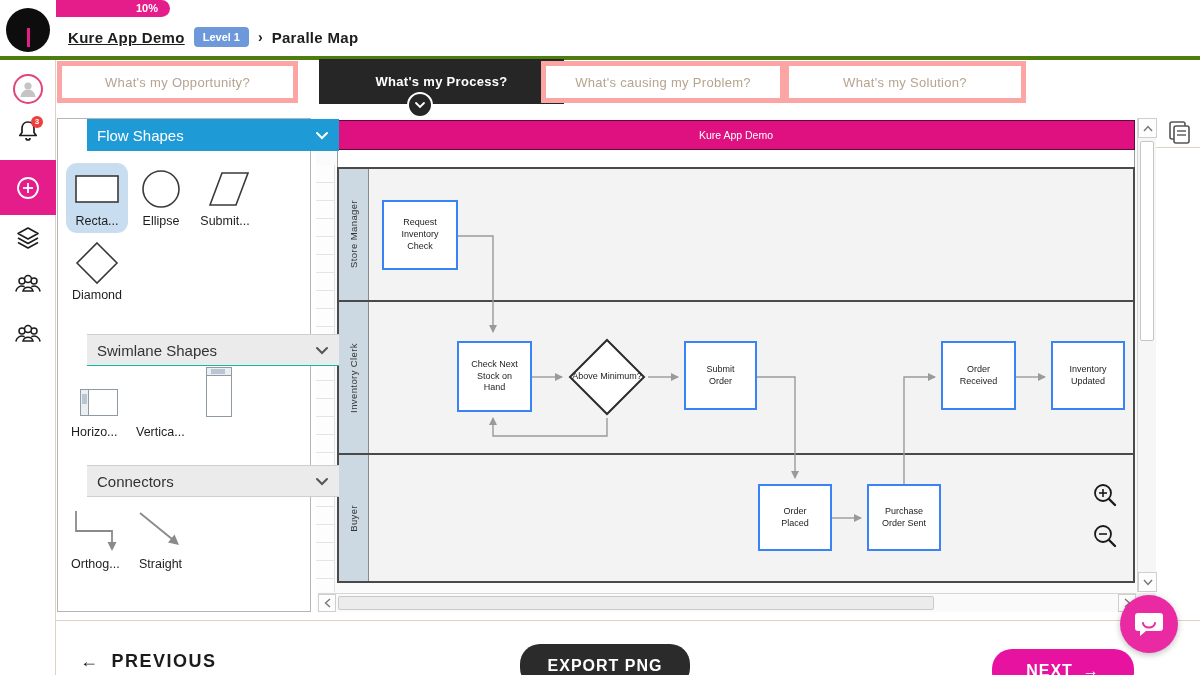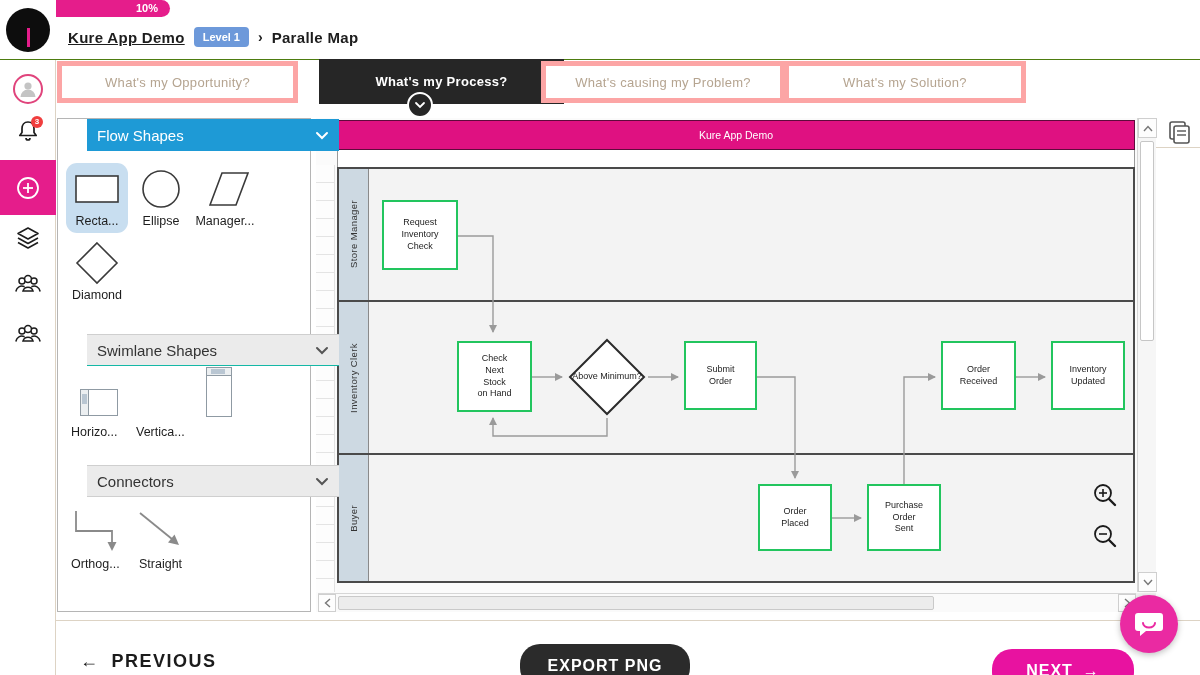--- a/index.html
+++ b/index.html
@@ -1,21 +1,21 @@
 <!DOCTYPE html>
 <html><head>
 <meta charset="utf-8">
 <style>
   * { margin:0; padding:0; box-sizing:border-box; }
   html,body { width:1200px; height:675px; overflow:hidden; background:#fff;
     font-family:"Liberation Sans", sans-serif; }
 
   
   #header { position:absolute; left:0; top:0; width:1200px; height:60px; background:#fff;
-    border-bottom:1px solid #4d7c0f; z-index:30; }
+    border-bottom:4px solid #4d7c0f; z-index:30; }
   #progress-bar { position:absolute; left:56px; top:0; width:114px; height:17px;
     background:#e51d8b; border-radius:0 9px 9px 0; color:#fff; font-size:11px; font-weight:bold;
     text-align:right; line-height:17px; padding-right:12px; }
   #logo { position:absolute; left:6px; top:8px; width:44px; height:44px; border-radius:50%;
     background:#0d0d0d; }
   #logo .stem { position:absolute; left:21px; top:20px; width:3px; height:19px; background:#e51d8b; }
   #breadcrumb { position:absolute; left:68px; top:25px; height:24px; display:flex;
     align-items:center; gap:9px; }
   #project-name { font-size:15px; font-weight:bold; color:#1d1d1d; text-decoration:underline; letter-spacing:.3px; }
   #level-badge { background:#6d99da; color:#fff; font-size:11px; font-weight:bold;
@@ -90,23 +90,23 @@
     border-left:1px solid #9a9a9a; border-right:1px solid #9a9a9a; }
   #lanes { position:absolute; left:21px; top:49px; width:798px; height:416px; border:2px solid #4a4a4a; }
   .lane { position:relative; display:flex; border-bottom:2px solid #4a4a4a; }
   .lane:last-child { border-bottom:none; }
   .lane-label { width:30px; background:#cdd9e2; border-right:1px solid #8a8a8a; display:flex;
     align-items:center; justify-content:center; cursor:pointer; }
   .lane-label span { writing-mode:vertical-rl; transform:rotate(180deg); font-size:9.5px; color:#333; letter-spacing:.4px; }
   .lane-body { flex:1; background:#f3f3f3; }
   #lane-0 { height:133px; } #lane-1 { height:153px; } #lane-2 { height:126px; }
 
-  .node { position:absolute; background:#fff; border:2px solid #22c55e; display:flex; align-items:center;
+  .node { position:absolute; background:#fff; border:2px solid #3b82f6; display:flex; align-items:center;
     justify-content:center; text-align:center; font-size:9px; line-height:1.3; color:#1d1d1d;
-    padding:18px; cursor:move; z-index:5; }
+    padding:12px; cursor:move; z-index:5; }
   #node-0 { left:66px;  top:82px;  width:76px; height:70px; }
   #node-1 { left:141px; top:223px; width:75px; height:71px; }
   #node-3 { left:368px; top:223px; width:73px; height:69px; }
   #node-4 { left:625px; top:223px; width:75px; height:69px; }
   #node-5 { left:735px; top:223px; width:74px; height:69px; }
   #node-6 { left:442px; top:366px; width:74px; height:67px; }
   #node-7 { left:551px; top:366px; width:74px; height:67px; }
   #node-2 { position:absolute; left:252px; top:220px; width:78px; height:78px; cursor:move; z-index:5; }
   #node-2 .dtext { position:absolute; inset:0; display:flex; align-items:center; justify-content:center;
     text-align:center; font-size:9px; line-height:1.3; color:#1d1d1d; }
@@ -258,21 +258,21 @@
         </svg>
     </div>
     <div class="lbl">Ellipse</div>
   </div>
   <div class="shape-cell" id="cell-para">
     <div class="glyph">
       <svg width="54" height="38" viewBox="0 0 54 38">
           <polygon points="12,35 24,3 50,3 38,35" fill="#fff" stroke="#3a3a3a" stroke-width="1.6"></polygon>
         </svg>
     </div>
-    <div class="lbl">Manager...</div>
+    <div class="lbl">Submit...</div>
   </div>
   <div class="shape-cell" id="cell-diamond">
     <div class="glyph">
       <svg width="46" height="46" viewBox="0 0 46 46">
           <polygon points="23,3 43,23 23,43 3,23" fill="#fff" stroke="#3a3a3a" stroke-width="1.6"></polygon>
         </svg>
     </div>
     <div class="lbl">Diamond</div>
   </div>
 

